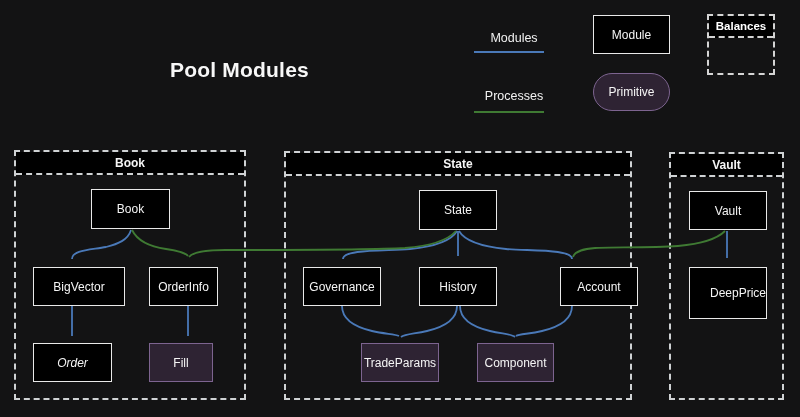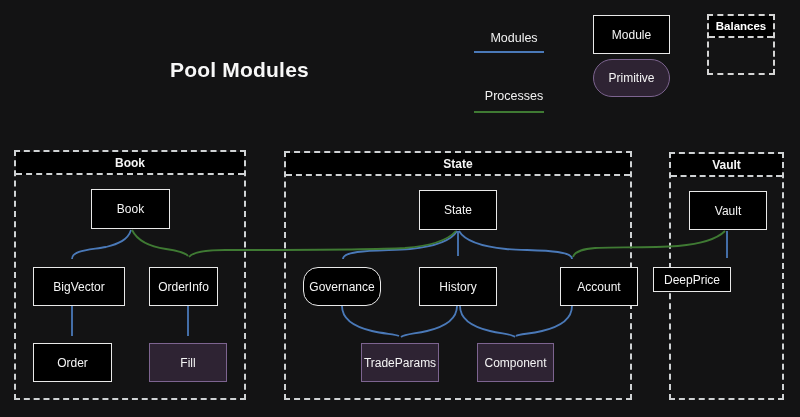--- a/index.html
+++ b/index.html
@@ -90,21 +90,21 @@
   <path class="edge-green" d="M 456 231 C 447 241 430 246 405 248 C 370 250 260 250 225 250 C 207 250 193 252 189 257" marker-end="url(#arr-green)"></path>
   <path class="edge-green" d="M 725 231 C 716 240 700 244 678 246 C 650 248 610 247 595 248 C 583 249 575 251 573 257" marker-end="url(#arr-green)"></path>
 </svg>
 
 <div class="abs legend-label" style="left:474px;top:31px;">Modules</div>
 <div class="abs legend-label" style="left:474px;top:89px;">Processes</div>
 
 <div class="abs node" style="left:593px;top:15px;width:77px;height:39px;">
   <span>Module</span>
 </div>
-<div class="abs node primitive" style="left:593px;top:59px;width:77px;height:38px;border-radius:19px;">
+<div class="abs node primitive" style="left:593px;top:73px;width:77px;height:38px;border-radius:19px;">
   <span>Primitive</span>
 </div>
 <div class="abs component-legend" style="left:707px;top:14px;width:68px;height:61px;">
   <div class="component-header">Balances</div>
 </div>
 
 <div class="abs container-box" style="left:14px;top:150px;width:232px;height:250px;">
   <div class="container-header">Book</div>
 </div>
 <div class="abs container-box" style="left:284px;top:151px;width:348px;height:249px;">
@@ -116,44 +116,44 @@
 
 <div class="abs node" style="left:91px;top:189px;width:79px;height:40px;">
   <span>Book</span>
 </div>
 <div class="abs node" style="left:33px;top:267px;width:92px;height:39px;">
   <span>BigVector</span>
 </div>
 <div class="abs node" style="left:149px;top:267px;width:69px;height:39px;">
   <span>OrderInfo</span>
 </div>
-<div class="abs node" style="left:33px;top:343px;width:79px;height:39px;">
+<div class="abs node" style="left:33px;top:343px;width:79px;height:39px;font-style:italic;">
   <span>Order</span>
 </div>
-<div class="abs node primitive" style="left:149px;top:343px;width:78px;height:39px;">
+<div class="abs node primitive" style="left:149px;top:343px;width:64px;height:39px;">
   <span>Fill</span>
 </div>
 
 <div class="abs node" style="left:419px;top:190px;width:78px;height:40px;">
   <span>State</span>
 </div>
-<div class="abs node" style="left:303px;top:267px;width:78px;height:39px;border-radius:15px;">
+<div class="abs node" style="left:303px;top:267px;width:78px;height:39px;">
   <span>Governance</span>
 </div>
 <div class="abs node" style="left:419px;top:267px;width:78px;height:39px;justify-content:center;">
   <span>History</span>
 </div>
 <div class="abs node" style="left:534px;top:267px;width:78px;height:39px;margin-left:26px;">
   <span>Account</span>
 </div>
 <div class="abs node primitive" style="left:361px;top:343px;width:78px;height:39px;">
   <span>TradeParams</span>
 </div>
 <div class="abs node primitive" style="left:477px;top:343px;width:77px;height:39px;">
   <span>Component</span>
 </div>
 
 <div class="abs node" style="left:689px;top:191px;width:78px;height:39px;">
   <span>Vault</span>
 </div>
-<div class="abs node" style="left:653px;top:267px;width:78px;height:25px;">
+<div class="abs node" style="left:689px;top:267px;width:78px;height:52px;justify-content:flex-end;">
   <span>DeepPrice</span>
 </div>
 
 </body></html>

